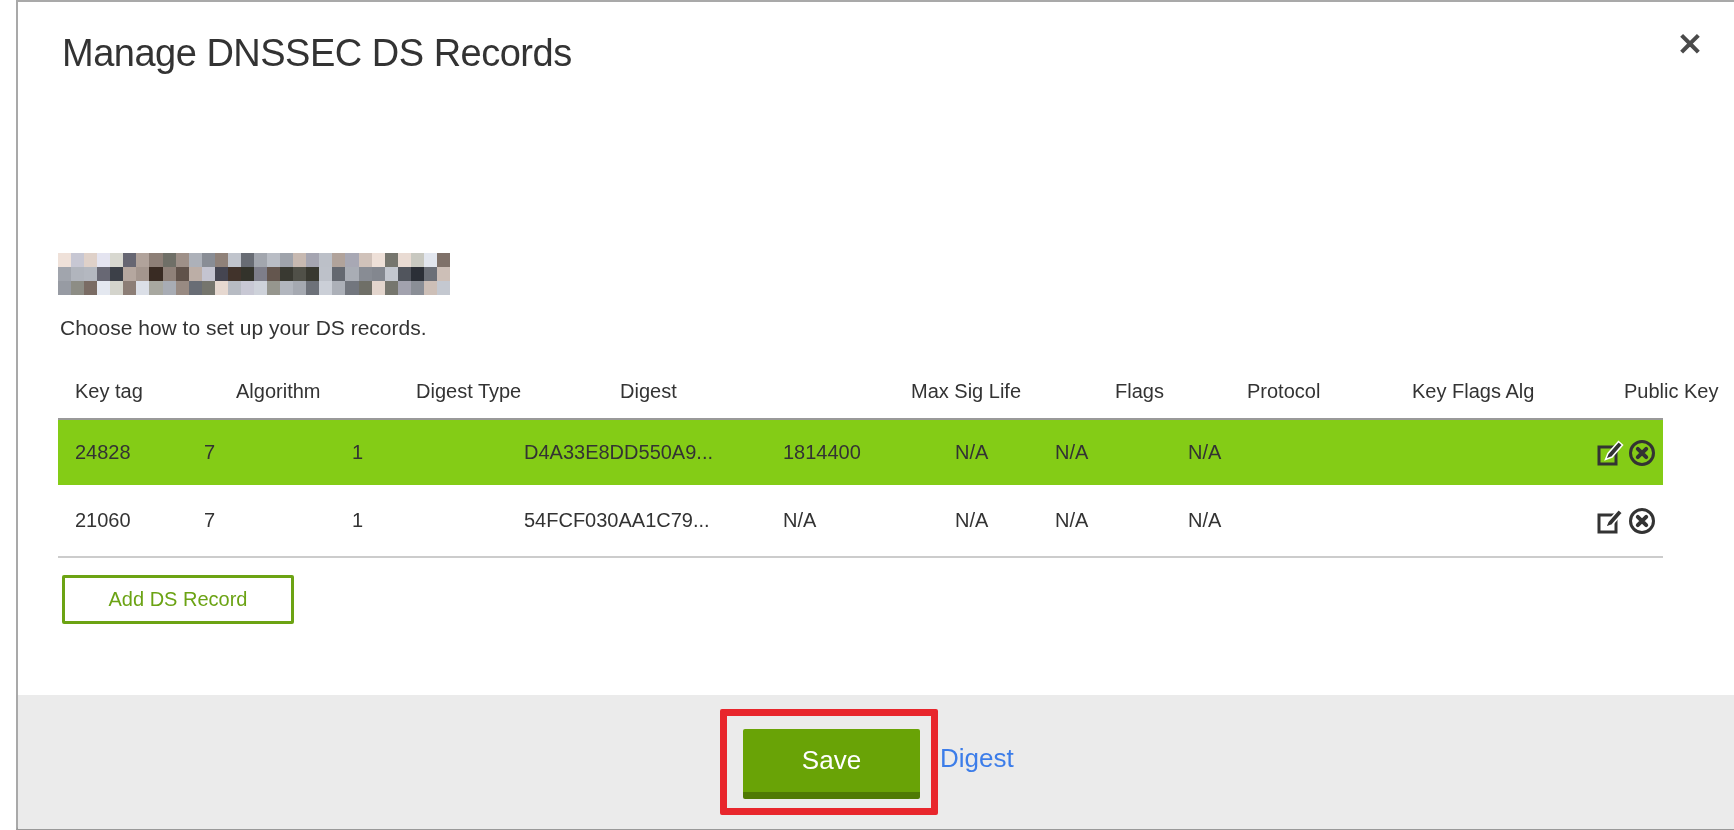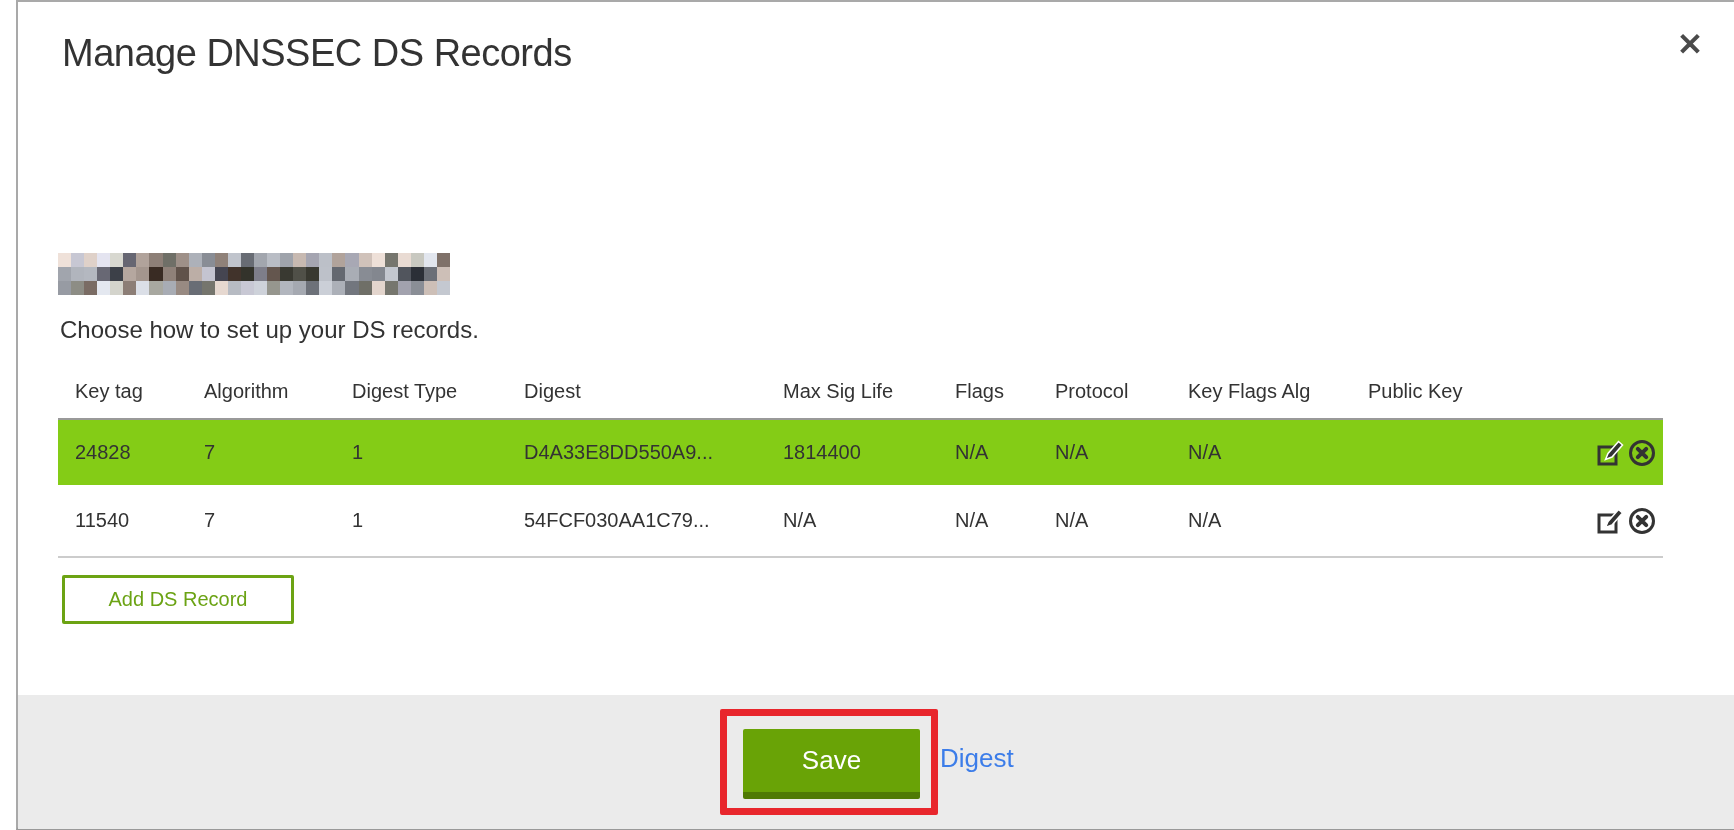--- a/index.html
+++ b/index.html
@@ -20,29 +20,29 @@
     position:absolute;left:1650px;top:20px;width:44px;height:44px;
     font-size:31px;font-weight:700;color:#4a4a4a;
     display:flex;align-items:center;justify-content:center;cursor:pointer;
     line-height:1;
   }
   .domain-redacted{
     position:absolute;left:40px;top:251px;width:392px;height:42px;
     display:grid;grid-template-columns:repeat(30,1fr);grid-template-rows:repeat(3,1fr);
   }
   .subtitle{
-    position:absolute;left:42px;top:314px;font-size:24px;color:#333;
+    position:absolute;left:42px;top:314px;font-size:21px;color:#333;
   }
   .ds-table{position:absolute;left:40px;top:362px;width:1605px;}
   .trow{
     display:grid;
     grid-template-columns:129px 148px 172px 259px 172px 100px 133px 180px 218px 94px;
     align-items:center;
   }
-  .thead{height:54px;border-bottom:2px solid #999;}
+  .thead{height:54px;border-bottom:2px solid #999;gap:32px;}
   .thead .cell{font-size:20px;color:#333;}
   .cell{padding-left:17px;font-size:20px;white-space:nowrap;overflow:hidden;}
   .r1{height:65px;background:#84cc16;}
   .r2{height:71px;background:#fff;border-bottom:2px solid #ccc;}
   .actions{display:flex;justify-content:flex-end;align-items:center;gap:2px;padding-right:6px;}
   .icon-btn{width:30px;height:30px;cursor:pointer;display:block;}
   .add-btn{
     position:absolute;left:44px;top:573px;width:232px;height:49px;
     box-sizing:border-box;background:#fff;border:3px solid #6ca313;border-radius:2px;
     color:#6ba314;font-size:20px;font-family:"Liberation Sans",sans-serif;
@@ -201,21 +201,21 @@
           <path d="M10.5 21.5 L13 15.5 L23.5 3.5 L27.5 7 L17 19 Z" fill="#333" stroke="#fff" stroke-width="1.5"></path>
         </svg>
         <svg class="icon-btn" viewBox="0 0 30 30">
           <circle cx="15" cy="15" r="11.5" fill="none" stroke="#333" stroke-width="3"></circle>
           <path d="M10.8 10.8 L19.2 19.2 M19.2 10.8 L10.8 19.2" stroke="#333" stroke-width="4" stroke-linecap="round" fill="none"></path>
         </svg>
       </div>
     </div>
 
     <div class="trow r2">
-      <div class="cell">11540</div>
+      <div class="cell">21060</div>
       <div class="cell">7</div>
       <div class="cell">1</div>
       <div class="cell">54FCF030AA1C79...</div>
       <div class="cell">N/A</div>
       <div class="cell">N/A</div>
       <div class="cell">N/A</div>
       <div class="cell">N/A</div>
       <div class="cell"></div>
       <div class="actions">
         <svg class="icon-btn" viewBox="0 0 30 30">

